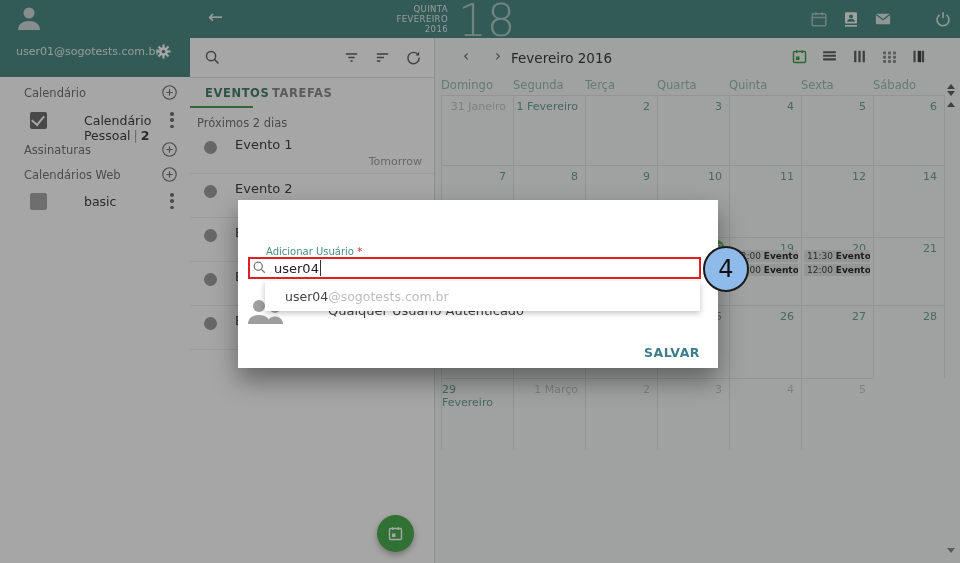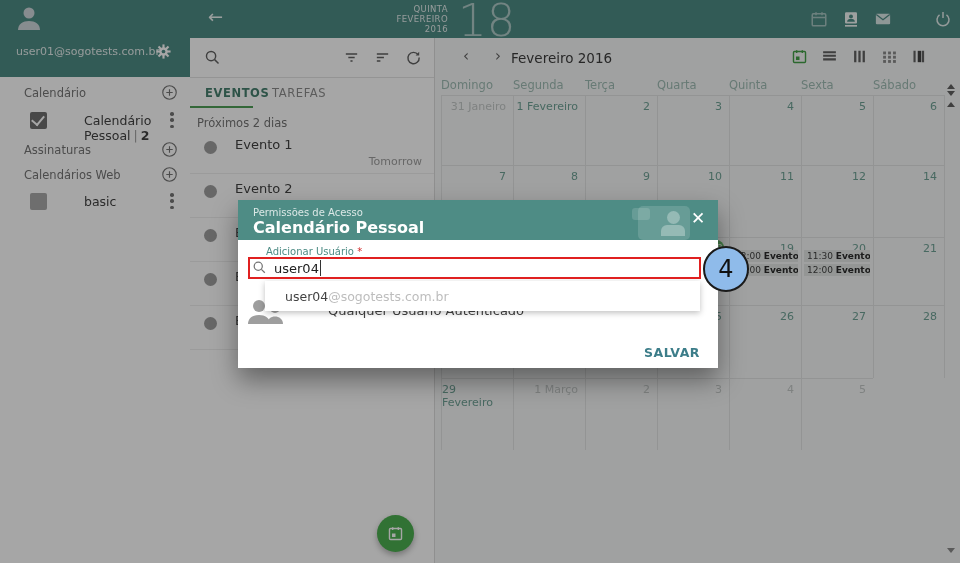--- a/index.html
+++ b/index.html
@@ -35,21 +35,21 @@
   .tb-ic.power{margin-left:42px;}
   
   .listpanel{position:absolute;left:190px;top:38px;width:245px;height:525px;background:#fff;border-right:1px solid #dcdcdc;box-sizing:border-box;}
   .lp-toolbar{position:absolute;left:0;top:0;width:100%;height:40px;border-bottom:1px solid #e4e4e4;box-sizing:border-box;}
   .lp-search{position:absolute;left:14px;top:11px;width:17px;height:17px;cursor:pointer;}
   .lp-right{position:absolute;right:12px;top:11px;display:flex;gap:14px;}
   .lp-right .ic{width:17px;height:17px;cursor:pointer;}
   .tabs{position:absolute;top:40px;left:0;width:100%;height:30px;}
   .tab{position:absolute;top:8px;font-size:11.5px;letter-spacing:.6px;cursor:pointer;}
   .tab.ev{left:15px;color:#47806f;font-weight:bold;}
-  .tab.ta{left:82px;color:#8d8d8d;}
+  .tab.ta{left:82px;color:#8d8d8d;font-weight:bold;}
   .tab-underline{position:absolute;left:0;top:28px;width:63px;height:2px;background:#4f9e57;}
   .lp-section{position:absolute;left:7px;top:78px;font-size:11.5px;color:#757575;}
   .rows{position:absolute;left:0;top:92px;width:100%;}
   .row{position:relative;height:44px;border-bottom:1px solid #eee;box-sizing:border-box;cursor:pointer;}
   .row .dot{position:absolute;left:14px;top:11px;width:13px;height:13px;border-radius:50%;background:#9e9e9e;}
   .row .ti{position:absolute;left:45px;top:7px;font-size:13px;color:#424242;}
   .row .due{position:absolute;right:12px;bottom:5px;font-size:11px;color:#9e9e9e;}
   .fab{position:absolute;left:187px;top:477px;width:37px;height:37px;border-radius:50%;
       background:#4caf50;box-shadow:0 3px 6px rgba(0,0,0,.3);display:flex;align-items:center;justify-content:center;cursor:pointer;}
   
@@ -467,30 +467,20 @@
       <div class="cell">
           <span class="dn mut">5</span>
         </div>
     </div>
     <div class="tri bottom"></div>
   </div>
 
   <div class="overlay"></div>
 
   <div class="modal">
-    <div class="m-head">
-      <div class="m-kicker">Permissões de Acesso</div>
-      <div class="m-title">Calendário Pessoal</div>
-      <div class="m-mark">
-        <div class="tab2"></div>
-          <div class="head3"></div>
-          <div class="sh"></div>
-      </div>
-      <div class="m-close">✕</div>
-    </div>
     <div class="m-label">
       <span>Adicionar Usuário</span> <span class="req">*</span>
     </div>
     <div class="field">
       <div class="mag">
         <svg viewBox="0 0 24 24" width="15" height="15">
             <circle cx="10" cy="10" r="6.5" fill="none" stroke="#757575" stroke-width="2"></circle>
             <path d="M15 15l5.5 5.5" stroke="#757575" stroke-width="2"></path>
           </svg>
       </div>

